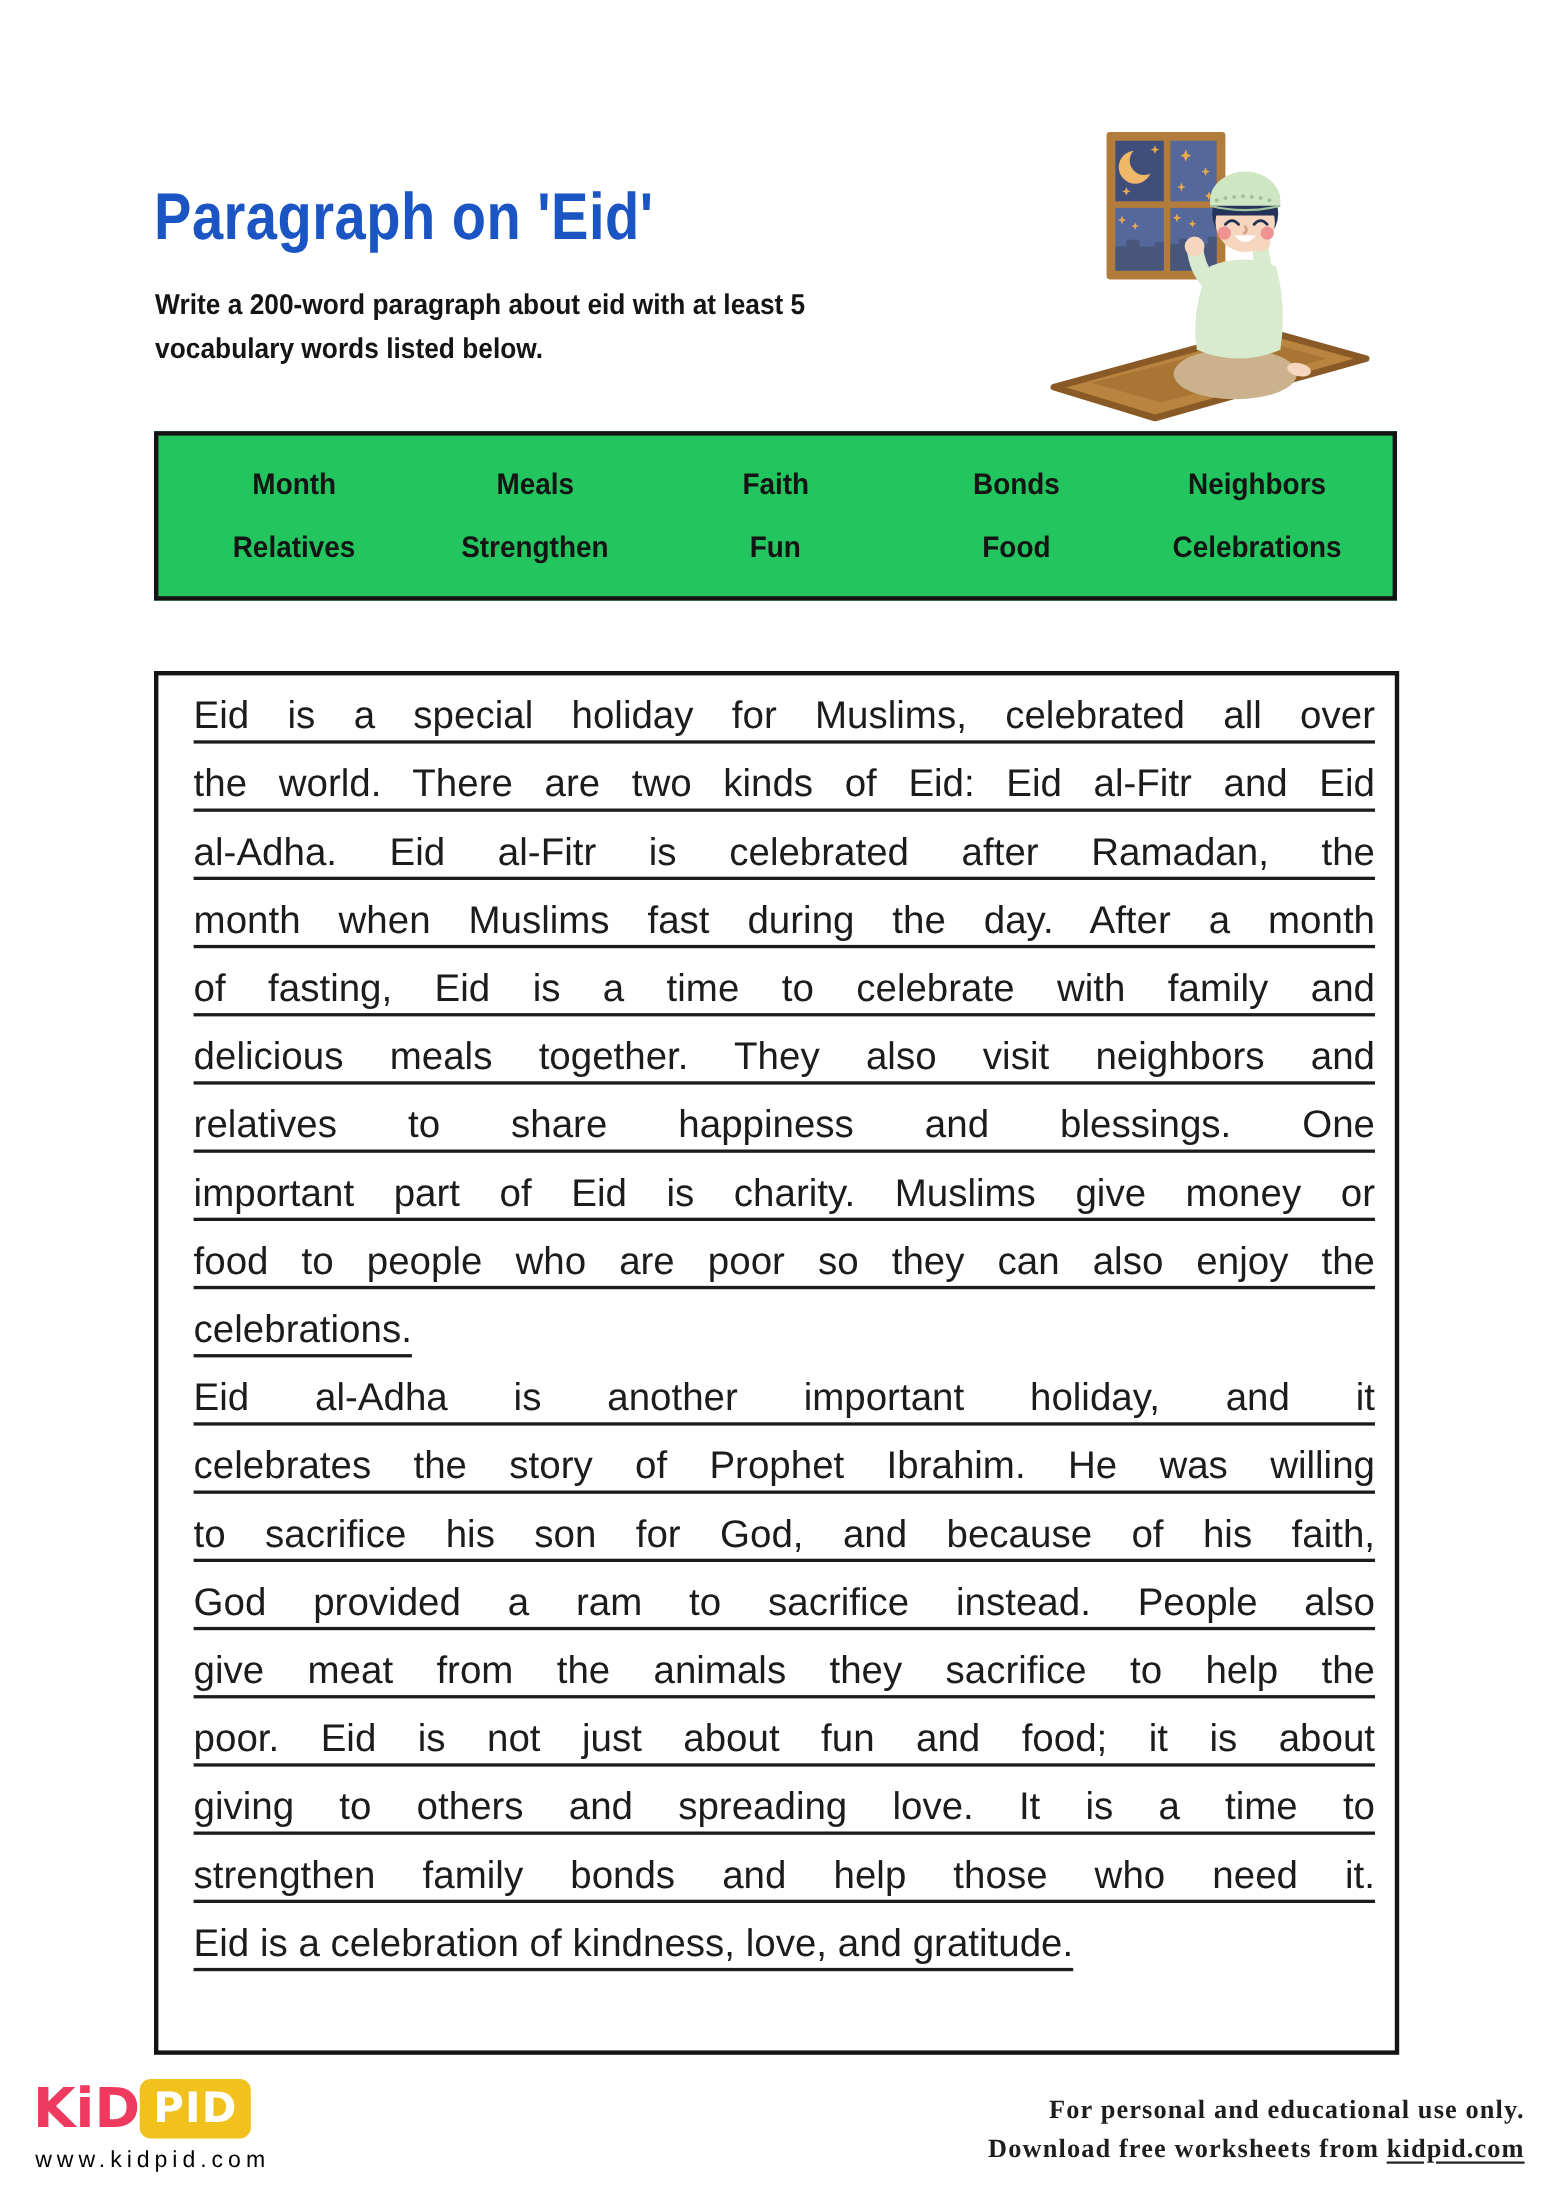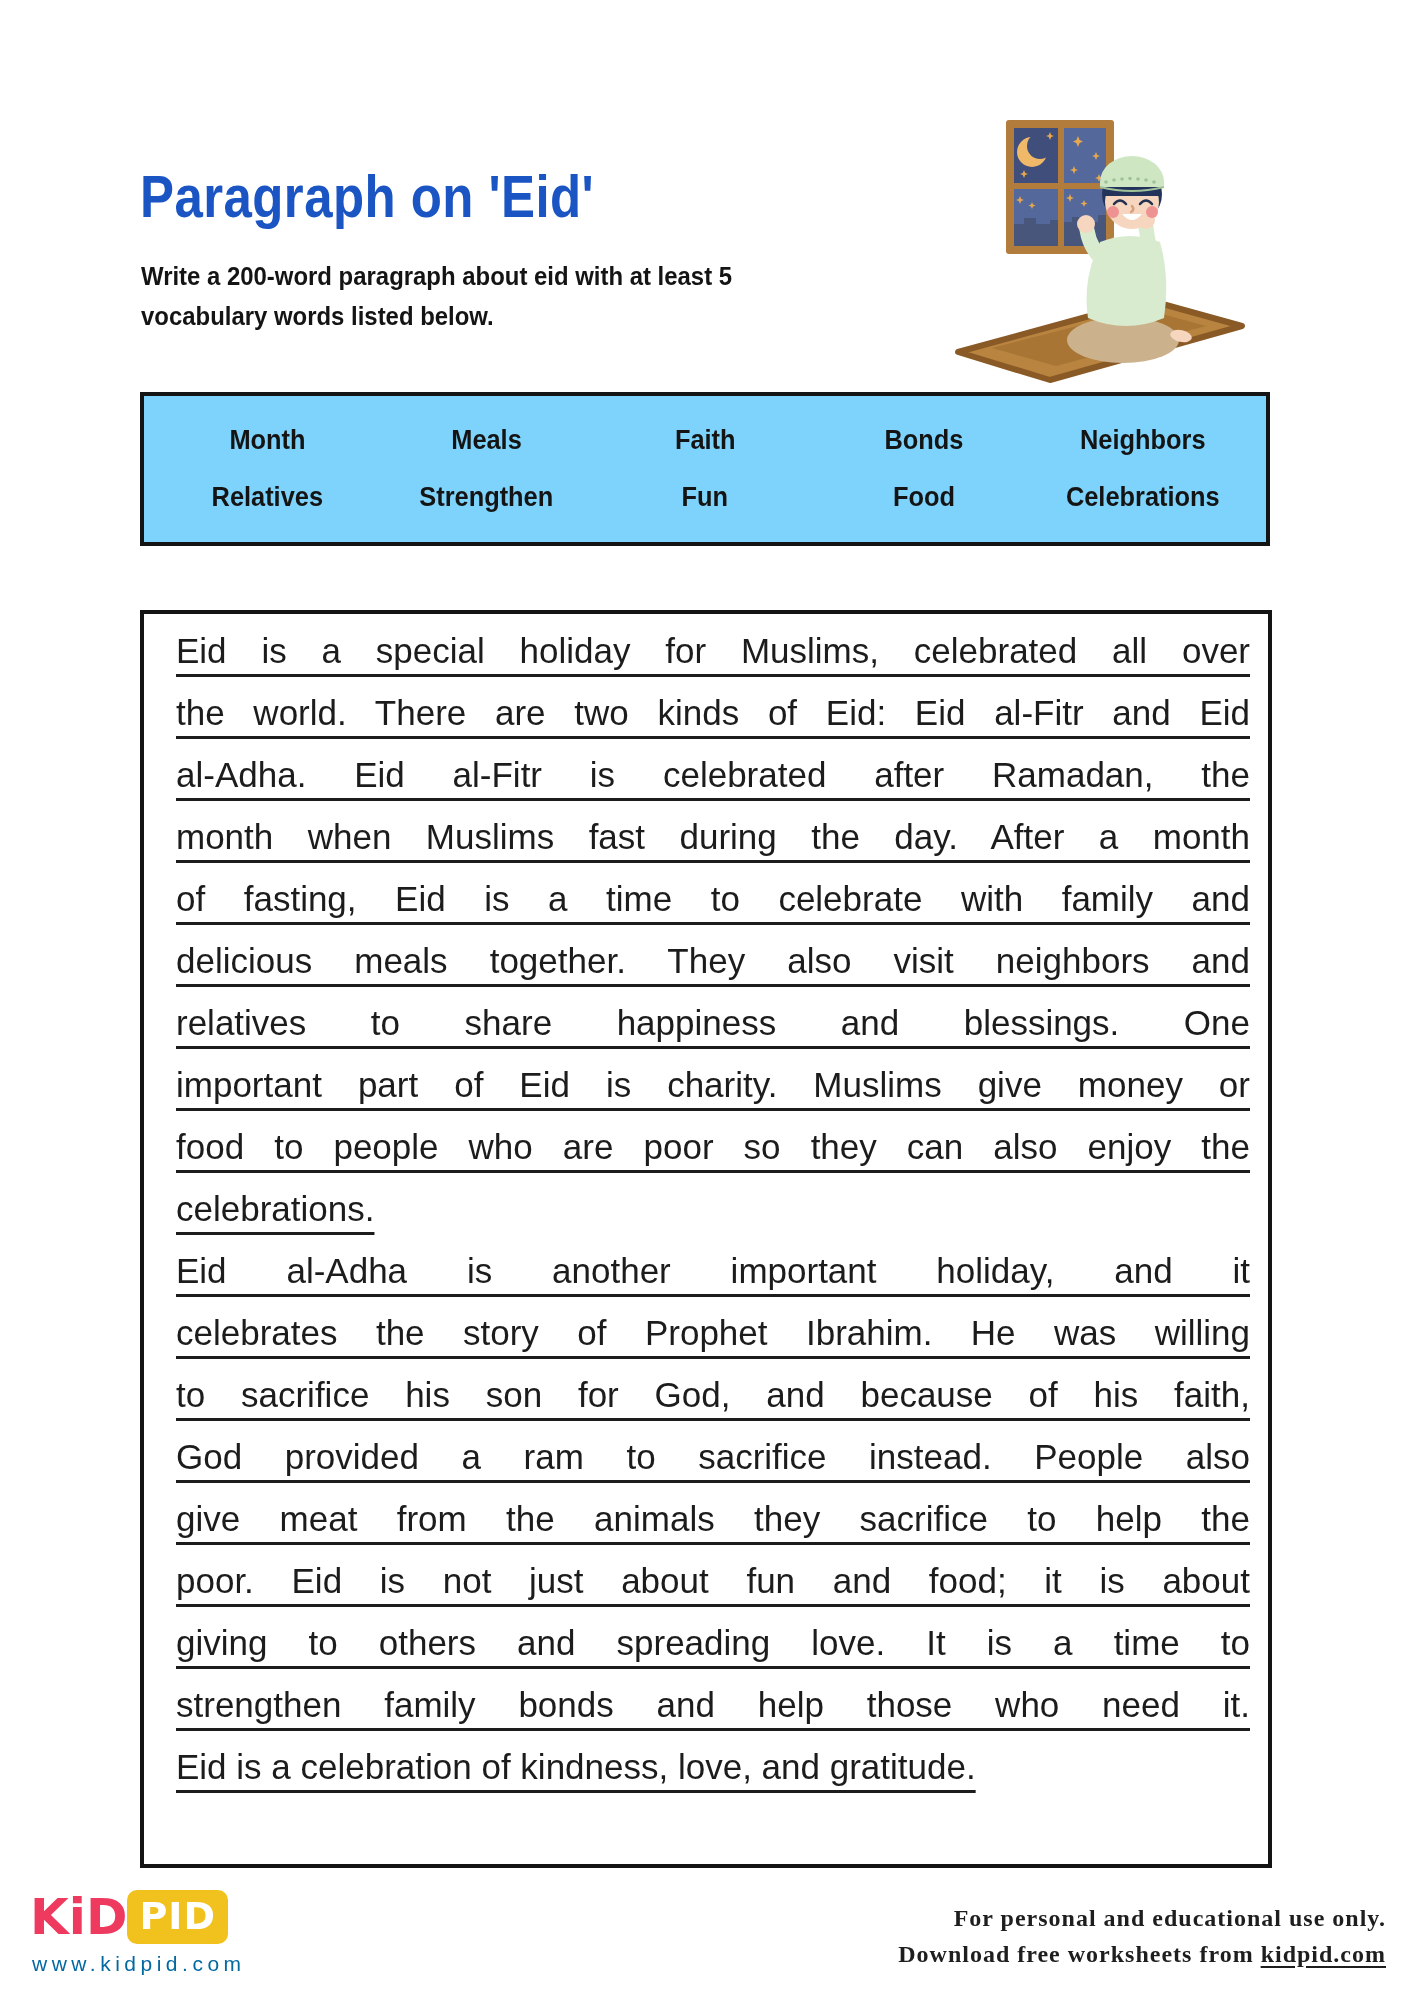--- a/index.html
+++ b/index.html
@@ -59,21 +59,21 @@
     left: 140px;
     top: 392px;
     width: 1130px;
     height: 154px;
     border: 4px solid #141414;
     display: grid;
     grid-template-columns: repeat(5, 1fr);
     align-content: space-evenly;
     justify-items: center;
     padding: 4px 14px;
-    background: #7dd3fc;
+    background: #22c55e;
   }
   .vocab-word {
     font-size: 27px;
     font-weight: bold;
     color: #141414;
     transform: scaleX(0.94);
   }
 
   
   .para-box {
@@ -128,21 +128,21 @@
     padding: 7px 12px 9px 12px;
     border-radius: 10px;
     letter-spacing: 1px;
   }
   .logo-site {
     position: absolute;
     left: 32px;
     top: 1952px;
     font-size: 21px;
     letter-spacing: 4.5px;
-    color: #0369a1;
+    color: #000000;
   }
   .usage {
     position: absolute;
     right: 28px;
     top: 1900px;
     text-align: right;
     font-family: "Liberation Serif", serif;
     font-size: 24px;
     color: #1e1e1e;
     line-height: 1.5;

